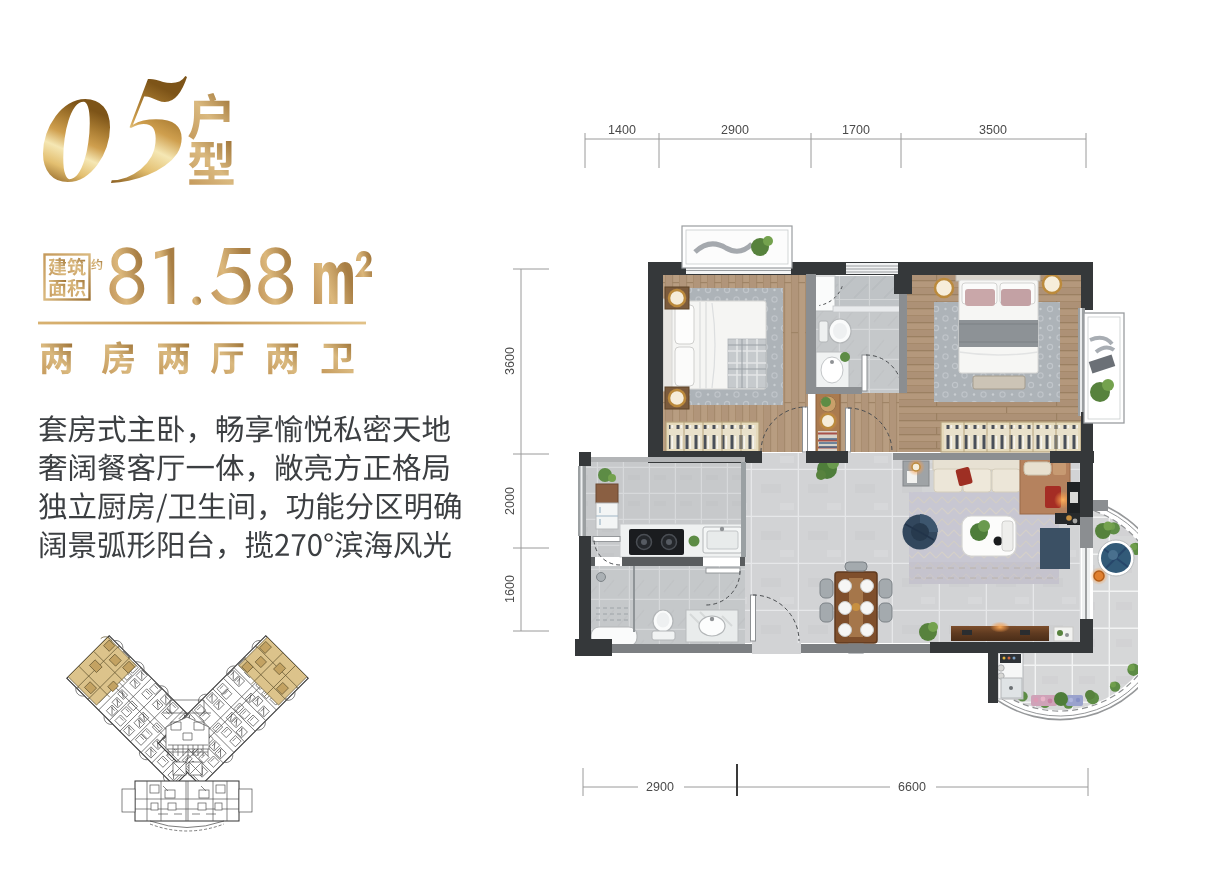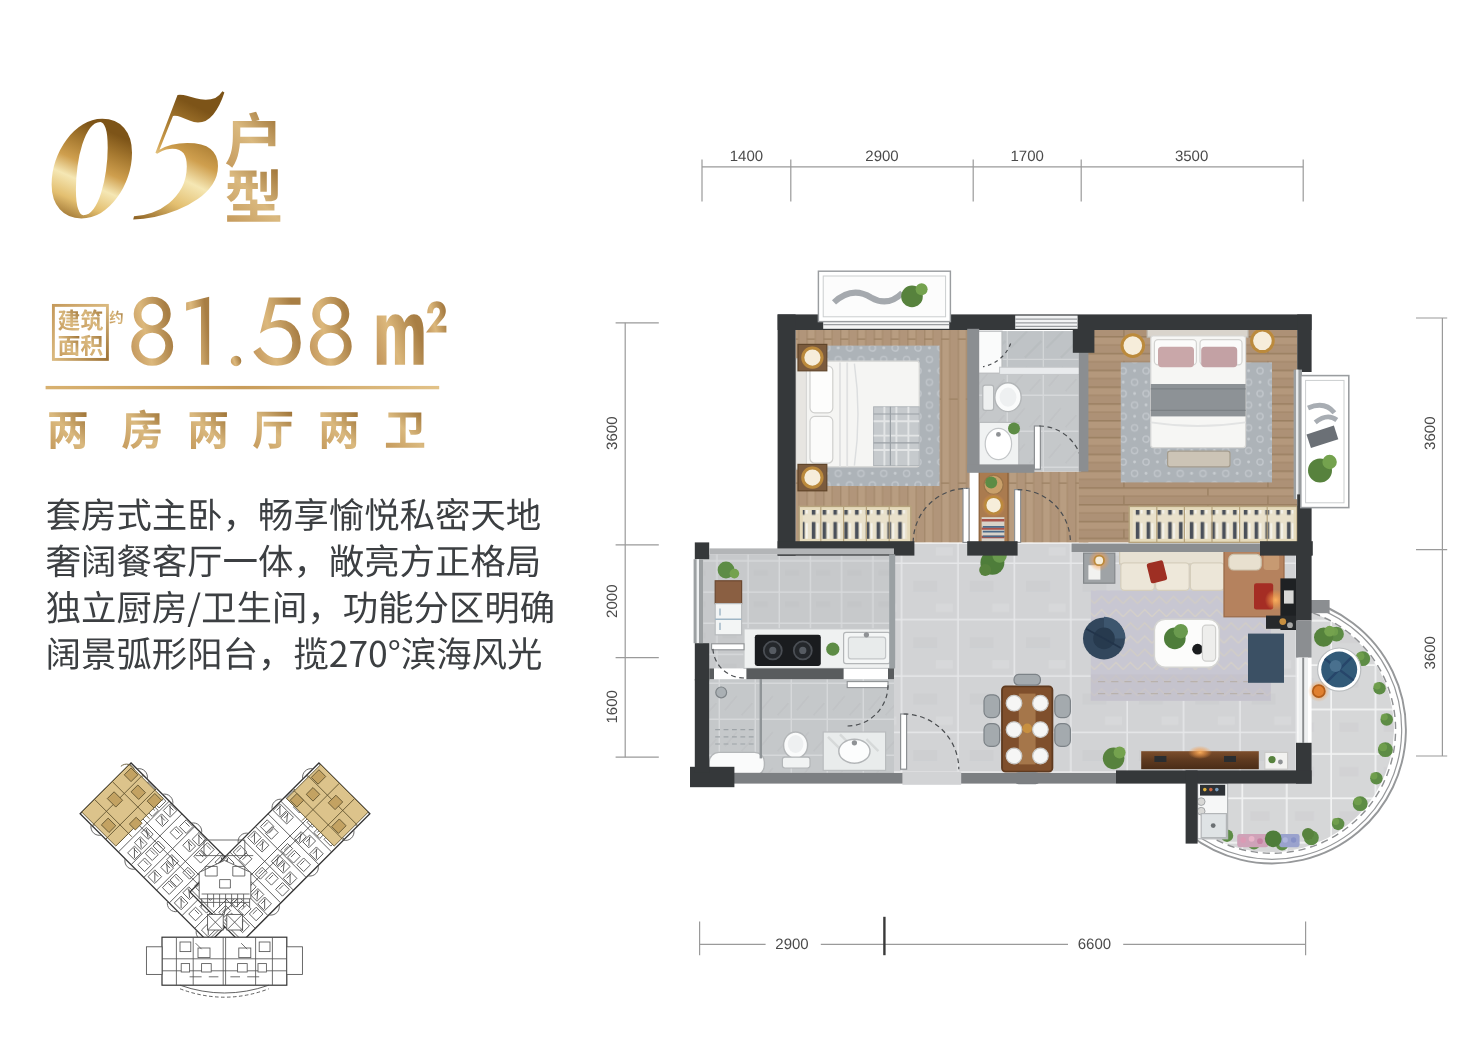--- a/index.html
+++ b/index.html
@@ -1,14 +1,14 @@
 <!DOCTYPE html>
 <html><head><meta charset="utf-8"><style>
 html,body{margin:0;padding:0;background:#fff}
-#page{position:relative;width:1230px;height:871px;background:#84cc16;overflow:hidden;font-family:"Liberation Sans",sans-serif}
+#page{position:relative;width:1138px;height:871px;background:#84cc16;overflow:hidden;font-family:"Liberation Sans",sans-serif}
 svg{position:absolute;left:0;top:0}
 text{font-family:"Liberation Sans",sans-serif}
 </style></head><body>
 <div id="page">
 <svg width="1230" height="871" viewBox="0 0 1230 871" xmlns="http://www.w3.org/2000/svg">
 <defs>
 <linearGradient id="gG" x1="0" y1="0" x2="1" y2="1">
  <stop offset="0" stop-color="#c59a5c"></stop>
           <stop offset="0.5" stop-color="#dab97f"></stop>
           <stop offset="1" stop-color="#9e7336"></stop>

